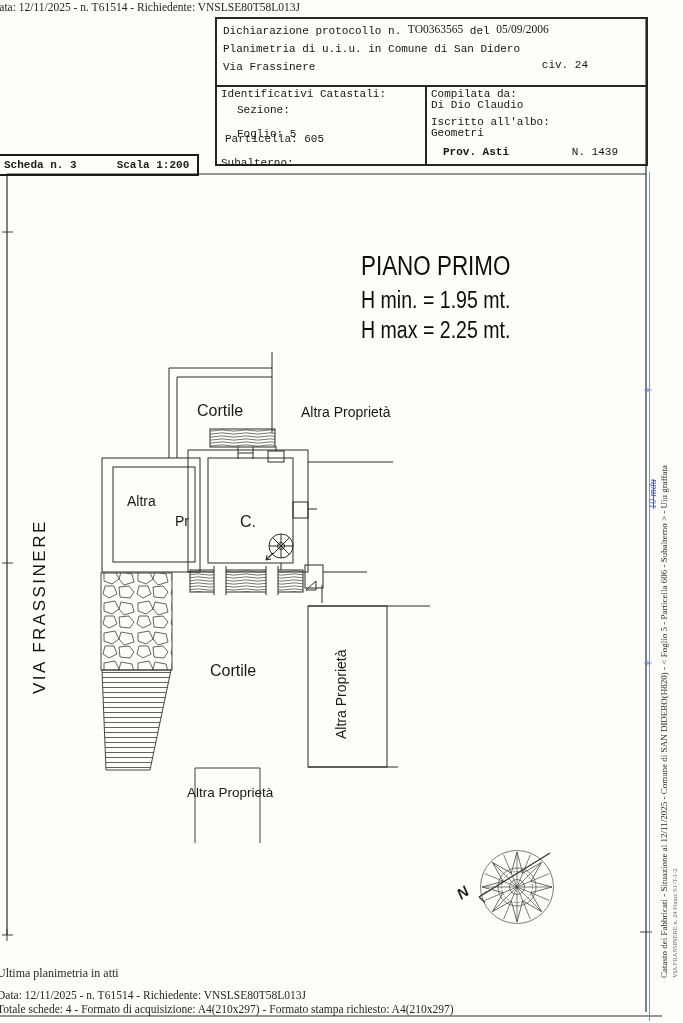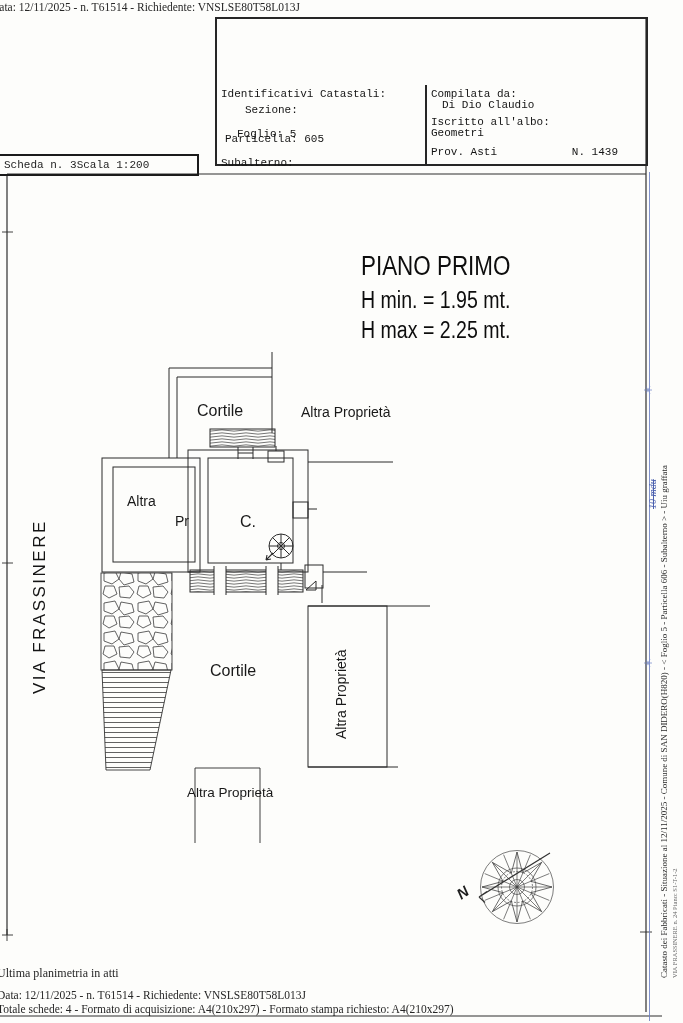--- a/index.html
+++ b/index.html
@@ -14,22 +14,22 @@
 
   
   #top-bar { left:-9px; top:1px; font-size:11.5px; color:#262626; }
   #agency-box { left:10px; top:25px; width:184px; height:128px; border:2px solid #1b1b1b; text-align:center; }
   #agency-inner { margin-top:13px; transform:scaleX(.86); transform-origin:50% 0; font-weight:bold; color:#111; }
   #agency-l1 { font-size:14.5px; margin-bottom:3px; }
   #agency-l2 { font-size:17px;   margin-bottom:4px; }
   #agency-l3 { font-size:13.5px; }
   #agency-l4 { font-size:15px; margin-top:2px; }
   #scheda-box { left:0px; top:154px; width:197px; height:18px; border:2px solid #1b1b1b; border-left:none;
-                display:flex; align-items:center; font-family:"Liberation Mono",monospace; font-weight:normal; font-size:11px; }
-  #scheda-label { margin-left:4px; } #scheda-scale { }
+                display:flex; align-items:center; font-family:"Liberation Mono",monospace; font-weight:bold; font-size:11px; }
+  #scheda-label { margin-left:4px; } #scheda-scale { margin-left:40px; }
 
   #decl-box { left:215px; top:17px; width:429px; height:145px; border:2px solid #262626; }
   .decl-row { position:absolute; font-family:"Liberation Mono",monospace; font-size:11px; color:#141414; white-space:nowrap; }
   #decl-top { position:absolute; left:0; top:0; right:0; height:66px; border-bottom:2px solid #262626; }
   #decl-left { position:absolute; left:0; top:66px; width:208px; bottom:0; border-right:2px solid #262626; }
   #decl-right { position:absolute; left:208px; top:66px; right:0; bottom:0; }
   .stamp { font-family:"Liberation Serif",serif; font-size:11.5px; display:inline-block; transform:translateY(-1px); }
 
   
   #piano-title { left:361px; top:251px; font-size:27px; transform:scaleX(.83); transform-origin:0 0; color:#0d0d0d; }
@@ -162,33 +162,44 @@
 
   <div id="top-bar" class="abs serif">Data: 12/11/2025 - n. T61514 - Richiedente: VNSLSE80T58L013J</div>
 
 
   <div id="scheda-box" class="abs">
     <span id="scheda-label">Scheda n. 3</span>
     <span id="scheda-scale">Scala 1:200</span>
   </div>
 
   <div id="decl-box" class="abs">
+    <div id="decl-top">
+      <div class="decl-row" style="left:6px; top:5px;">
+        <span>Dichiarazione protocollo n.</span>
+        <span class="stamp">TO0363565</span>
+        <span>del</span>
+        <span class="stamp">05/09/2006</span>
+      </div>
+      <div class="decl-row" style="left:6px; top:24px;">Planimetria di u.i.u. in Comune di San Didero</div>
+      <div class="decl-row" style="left:6px; top:42px;">Via Frassinere</div>
+      <div class="decl-row" style="right:58px; top:40px;">civ. 24</div>
+    </div>
     <div id="decl-left">
       <div class="decl-row" style="left:4px; top:3px;">Identificativi Catastali:</div>
-      <div class="decl-row" style="left:28px; top:19px;">Sezione:</div>
+      <div class="decl-row" style="left:20px; top:19px;">Sezione:</div>
       <div class="decl-row" style="left:20px; top:33px;margin-top:10px;">Foglio: 5</div>
       <div class="decl-row" style="left:8px;  top:48px;">Particella: 605</div>
       <div class="decl-row" style="left:4px;  top:72px;">Subalterno:</div>
     </div>
     <div id="decl-right">
       <div class="decl-row" style="left:6px; top:3px;">Compilata da:</div>
-      <div class="decl-row" style="left:6px; top:14px;margin-left:11px;">Di Dio Claudio</div>
+      <div class="decl-row" style="left:6px; top:14px;">Di Dio Claudio</div>
       <div class="decl-row" style="left:6px; top:31px;">Iscritto all'albo:</div>
       <div class="decl-row" style="left:6px; top:42px;">Geometri</div>
-      <div class="decl-row" style="left:6px; top:61px;">Prov. Asti</div>
+      <div class="decl-row" style="left:18px; top:61px;font-weight:bold;">Prov. Asti</div>
       <div class="decl-row" style="right:28px; top:61px;">N. 1439</div>
     </div>
   </div>
 
   <div id="piano-title" class="abs">PIANO PRIMO</div>
   <div id="h-min" class="abs">H min. = 1.95 mt.</div>
   <div id="h-max" class="abs">H max = 2.25 mt.</div>
 
   <div id="lbl-cortile-top" class="abs plan-label">Cortile</div>
   <div id="lbl-ap-top" class="abs plan-label">Altra Proprietà</div>

